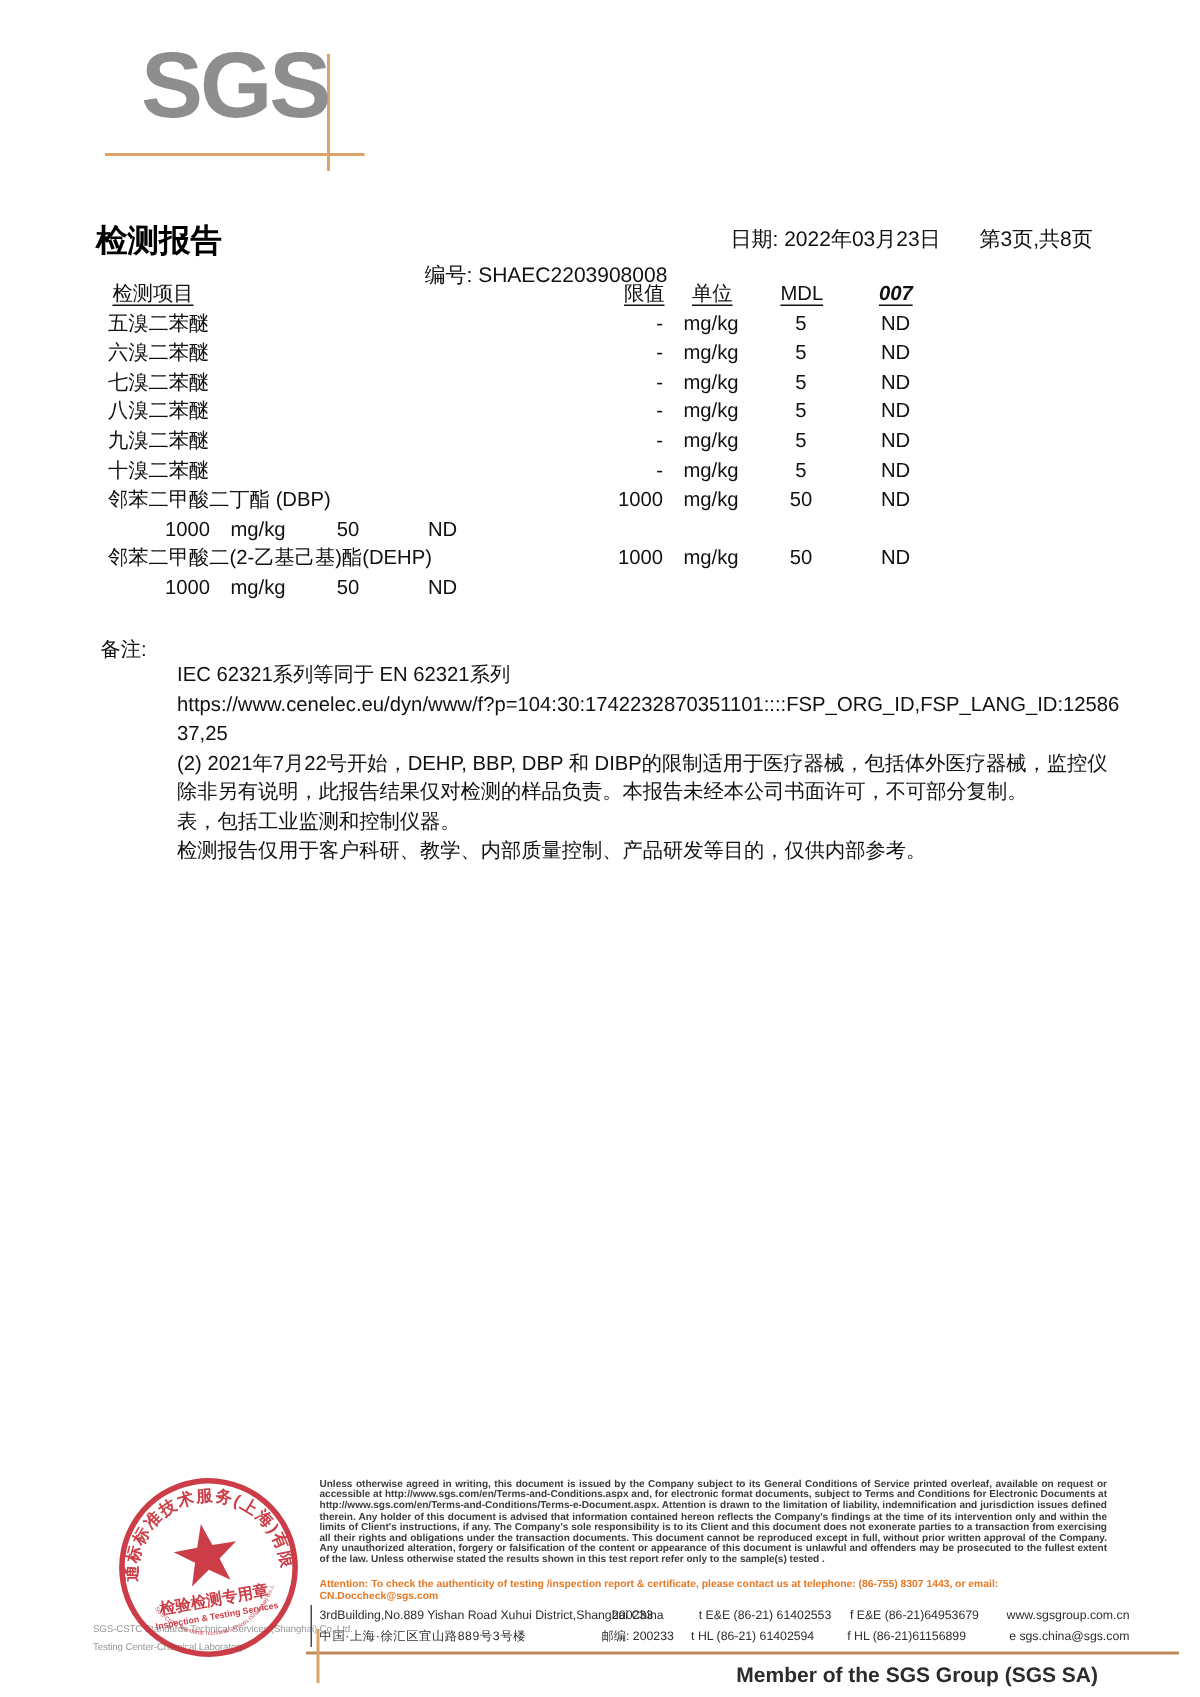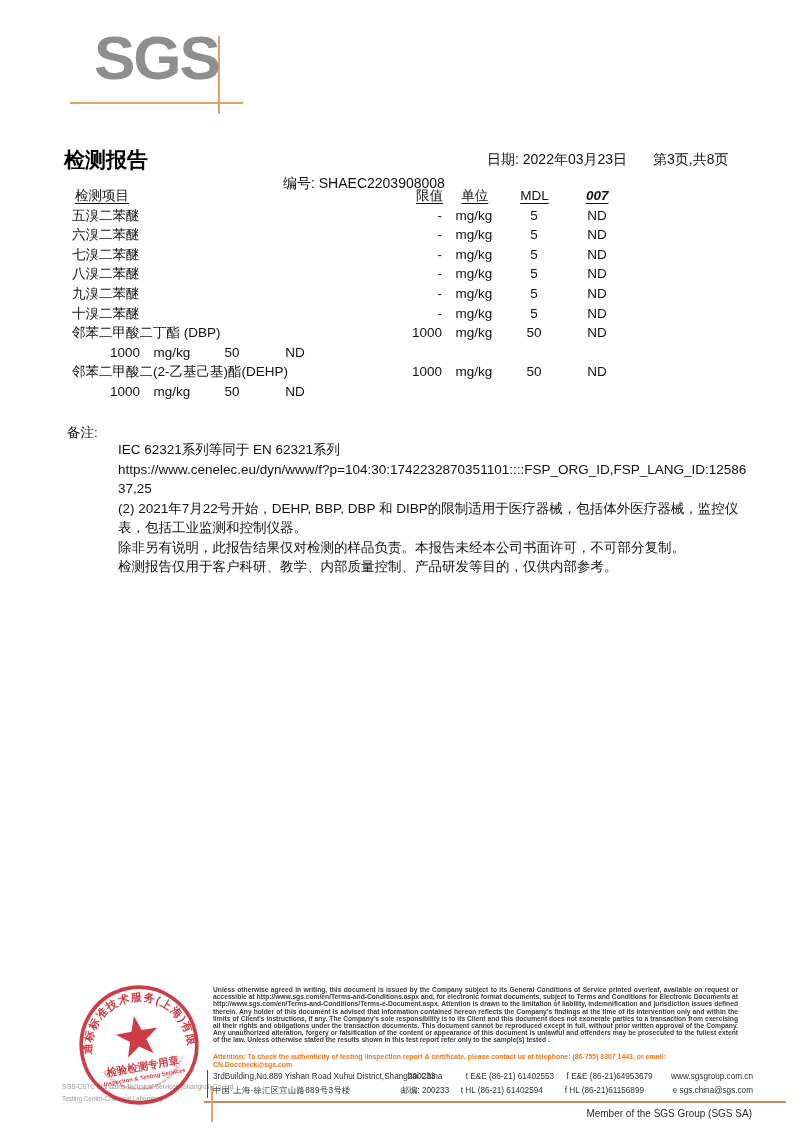--- a/index.html
+++ b/index.html
@@ -49,21 +49,21 @@
              font-size:6.9px;line-height:7.6px;font-weight:bold;color:#e87722;}
 
   .addr-block{position:absolute;left:207px;top:1070px;width:540px;
               border-left:1px solid #4a4a4a;padding-left:5px;}
   .addr-row{display:flex;font-size:8.2px;line-height:14px;color:#2d2d2d;white-space:nowrap;}
   .a-addr{width:195px;} .a-post{width:62px;} .a-tel{width:108px;} .a-fax{width:112px;} .a-net{flex:1;}
   .addr-row .cn{letter-spacing:0.4px;}
 
   .foot-hline{position:absolute;left:204px;top:1101px;width:582px;height:2px;background:#c08a58;}
   .foot-vline{position:absolute;left:211px;top:1086px;width:2px;height:36px;background:#dba36a;}
-  .member{position:absolute;right:48px;top:1108px;font-size:10px;font-weight:normal;color:#2b2b2b;}
+  .member{position:absolute;right:68px;top:1108px;font-size:14px;font-weight:bold;color:#2b2b2b;}
 </style>
 </head>
 <body>
 
 <div class="page">
 
   <div class="logo-wrap">
     <div class="logo-hline"></div>
     <div class="logo-vline"></div>
     <div class="logo-text">SGS</div>
@@ -167,23 +167,23 @@
   <div class="remarks">
 
     <div class="remark-line">IEC 62321系列等同于 EN 62321系列</div>
 
     <div class="remark-line">https://www.cenelec.eu/dyn/www/f?p=104:30:1742232870351101::::FSP_ORG_ID,FSP_LANG_ID:12586</div>
 
     <div class="remark-line">37,25</div>
 
     <div class="remark-line">(2) 2021年7月22号开始，DEHP, BBP, DBP 和 DIBP的限制适用于医疗器械，包括体外医疗器械，监控仪</div>
 
+    <div class="remark-line">除非另有说明，此报告结果仅对检测的样品负责。本报告未经本公司书面许可，不可部分复制。</div>
+
     <div class="remark-line">表，包括工业监测和控制仪器。</div>
-
-    <div class="remark-line">除非另有说明，此报告结果仅对检测的样品负责。本报告未经本公司书面许可，不可部分复制。</div>
 
     <div class="remark-line">检测报告仅用于客户科研、教学、内部质量控制、产品研发等目的，仅供内部参考。</div>
   </div>
 
   <div class="stamp-company">
     <div>SGS-CSTC Standards Technical Services (Shanghai) Co.,Ltd.</div>
     <div>Testing Center-Chemical Laboratory.</div>
   </div>
 
   <svg class="seal" viewBox="0 0 120 120">

